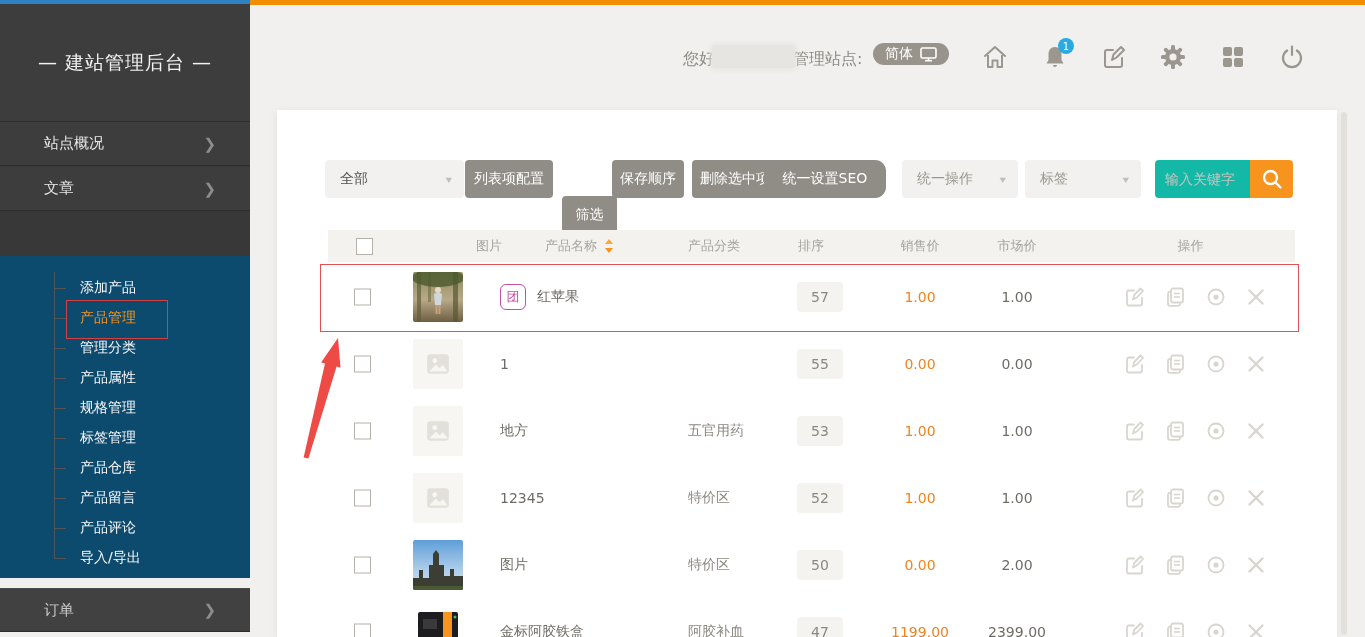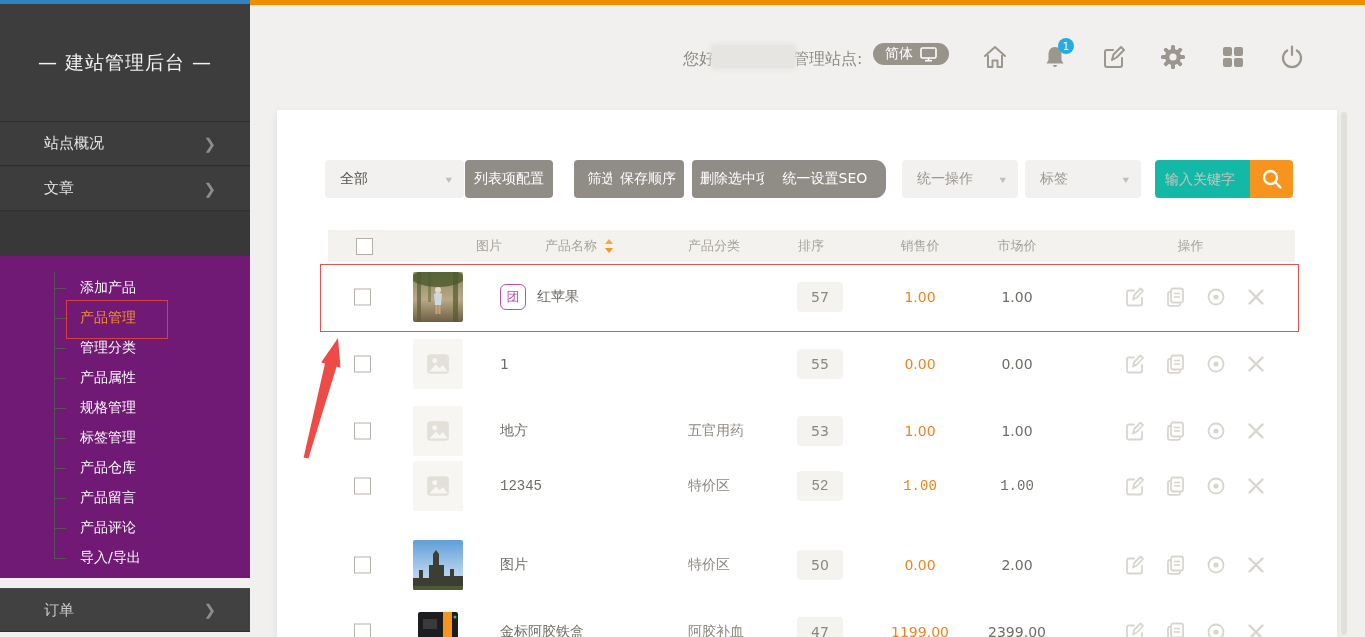--- a/index.html
+++ b/index.html
@@ -8,21 +8,21 @@
   .abs{position:absolute;}
 
   
   #sidebar{left:0;top:0;width:250px;height:538px;background:#383838;}
   #sidebar-topstrip{left:0;top:0;width:250px;height:4px;background:#2e81c2;}
   #brand{left:0;top:4px;width:250px;height:117px;background:#3d3d3d;display:flex;align-items:center;justify-content:center;color:#f2f2f2;font-size:19px;letter-spacing:1px;border-bottom:1px solid #2e2e2e;}
   .nav-item{left:0;width:250px;height:44px;background:#3d3d3d;border-bottom:1px solid #2e2e2e;display:flex;align-items:center;color:#e6e6e6;font-size:15px;padding-left:44px;box-sizing:border-box;cursor:pointer;}
   .nav-item .chev{position:absolute;right:34px;color:#8d8d8d;font-size:15px;}
   #nav-product{background:#f7941d;color:#ffffff;height:46px;border-bottom:none;}
   #nav-product .chev{color:#ffffff;}
-  #submenu{left:0;top:256px;width:250px;height:322px;background:#701a75;}
+  #submenu{left:0;top:256px;width:250px;height:322px;background:#0c4a6e;}
   .tree-line{left:54px;top:16px;width:1px;height:286px;background:#555;position:absolute;}
   .sub-item{position:absolute;left:80px;height:30px;display:flex;align-items:center;color:#fafafa;font-size:14px;cursor:pointer;white-space:nowrap;}
   .sub-item.active{color:#f7941d;}
   .tick{position:absolute;left:54px;width:12px;height:1px;background:#555;}
   #order-item{top:588px;background:#414141;color:#c9c9c9;border-top:1px solid #4a4a4a;}
   #anno-sidebar-box{left:66px;top:300px;width:100px;height:37px;border:1px solid #d43f3f;}
 
   
   #main-topstrip{left:250px;top:0;width:1115px;height:5px;background:#f18d00;}
   .hdr-text{color:#8d8983;font-size:16px;}
@@ -174,21 +174,21 @@
     <line x1="13" y1="2.5" x2="13" y2="11" stroke="#9b978f" stroke-width="2.2" stroke-linecap="round"></line>
   </svg>
 
   <div id="card" class="abs">
 
     <div class="abs tb tb-dd" id="dd-all" style="left:48px;width:139px;">
       <span>全部</span>
       <span class="dd-chev">▾</span>
     </div>
     <div class="abs tb tb-btn" style="left:188px;width:88px;">列表项配置</div>
-    <div class="abs tb tb-btn" style="left:297px;width:55px;">筛选</div>
+    <div class="abs tb tb-btn" style="left:285px;width:55px;margin-top:36px;">筛选</div>
     <div class="abs tb tb-btn" style="left:335px;width:72px;">保存顺序</div>
     <div class="abs tb tb-btn" style="left:415px;width:86px;">删除选中项</div>
     <div class="abs tb tb-btn" style="left:487px;width:122px;border-radius:11px;">统一设置SEO</div>
     <div class="abs tb tb-dd" style="left:625px;width:116px;">
       <span>统一操作</span>
       <span class="dd-chev">▾</span>
     </div>
     <div class="abs tb tb-dd" style="left:748px;width:116px;">
       <span>标签</span>
       <span class="dd-chev">▾</span>
@@ -327,21 +327,21 @@
       <svg class="cell act" style="left:928px;" viewBox="0 0 22 22">
           <circle cx="11" cy="11" r="7.5" fill="none" stroke="#d9d6d0" stroke-width="1.8"></circle>
           <circle cx="11" cy="11" r="2.6" fill="#d9d6d0"></circle>
         </svg>
       <svg class="cell act" style="left:968px;" viewBox="0 0 22 22">
           <line x1="4.5" y1="4.5" x2="17.5" y2="17.5" stroke="#d9d6d0" stroke-width="2.4" stroke-linecap="round"></line>
           <line x1="17.5" y1="4.5" x2="4.5" y2="17.5" stroke="#d9d6d0" stroke-width="2.4" stroke-linecap="round"></line>
         </svg>
     </div>
 
-    <div class="row" style="top:342px;font-family:Liberation Mono, monospace;">
+    <div class="row" style="top:354px;">
       <div class="cell cb"></div>
       <div class="cell pimg" style="background:#f7f6f3;display:flex;align-items:center;justify-content:center;">
         <svg width="26" height="26" viewBox="0 0 24 24">
             <rect x="2" y="3" width="20" height="18" rx="3" fill="#e3e0da"></rect>
             <circle cx="9" cy="9" r="2.2" fill="#f7f6f3"></circle>
             <path d="M4 19 L10 12.5 L13.5 16 L16.5 13 L21 19 Z" fill="#f7f6f3"></path>
           </svg>
       </div>
       <div class="cell pname">12345</div>
       <div class="cell pcat">特价区</div>

